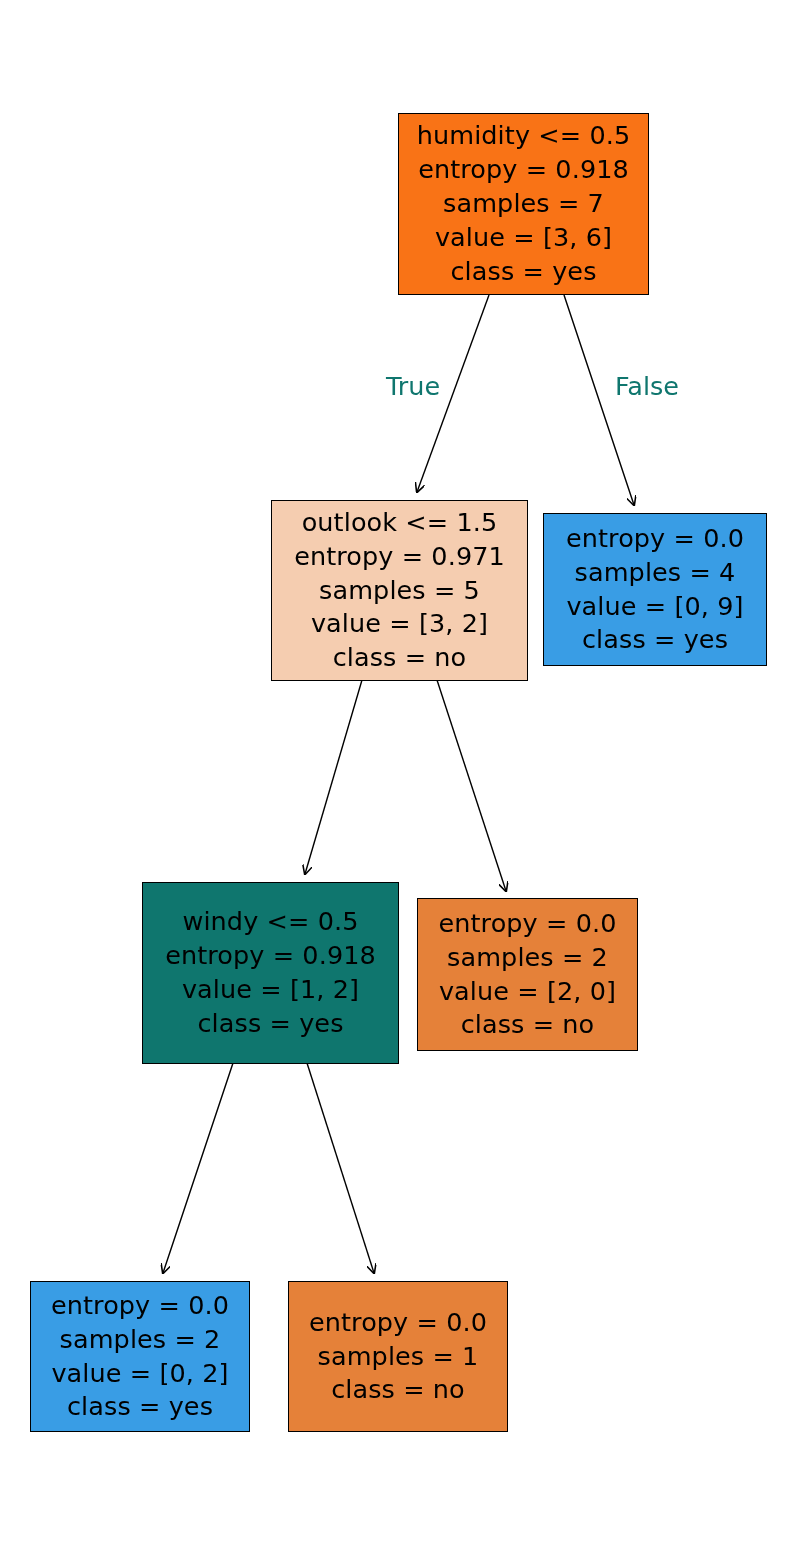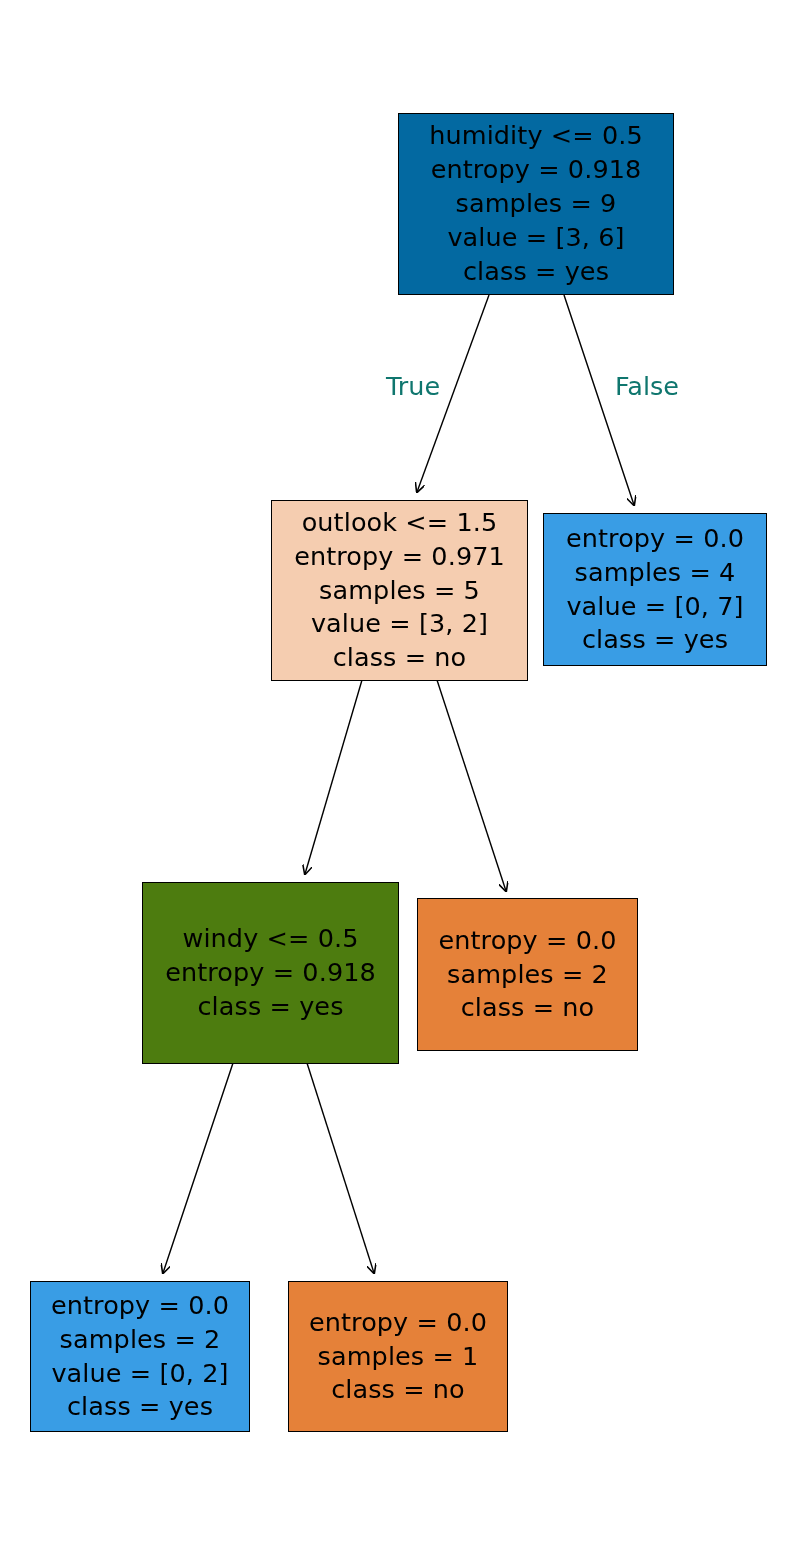--- a/index.html
+++ b/index.html
@@ -69,52 +69,54 @@
     <line x1="437" y1="680" x2="506" y2="891" stroke="#000000" stroke-width="1.4" marker-end="url(#arrowhead)"></line>
 
     <line x1="233" y1="1063" x2="163" y2="1273" stroke="#000000" stroke-width="1.4" marker-end="url(#arrowhead)"></line>
 
     <line x1="307" y1="1063" x2="374" y2="1273" stroke="#000000" stroke-width="1.4" marker-end="url(#arrowhead)"></line>
   </svg>
 
   <div class="edge-label" style="left:386px; top:371px;">True</div>
   <div class="edge-label" style="left:608px; top:371px;margin-left:7px;">False</div>
 
-  <div class="node" style="left:398px; top:113px; width:276px; height:182px; background:#0369a1;">
+  <div class="node" style="left:398px; top:113px; width:251px; height:182px; background:#f97316;">
     <span class="line">humidity &lt;= 0.5</span>
     <span class="line">entropy = 0.918</span>
-    <span class="line">samples = 9</span>
+    <span class="line">samples = 7</span>
     <span class="line">value = [3, 6]</span>
     <span class="line">class = yes</span>
   </div>
 
   <div class="node" style="left:271px; top:500px; width:257px; height:181px; background:#f5cdb0;">
     <span class="line">outlook &lt;= 1.5</span>
     <span class="line">entropy = 0.971</span>
     <span class="line">samples = 5</span>
     <span class="line">value = [3, 2]</span>
     <span class="line">class = no</span>
   </div>
 
   <div class="node" style="left:543px; top:513px; width:224px; height:153px; background:#399de5;">
     <span class="line">entropy = 0.0</span>
     <span class="line">samples = 4</span>
-    <span class="line">value = [0, 7]</span>
+    <span class="line">value = [0, 9]</span>
     <span class="line">class = yes</span>
   </div>
 
-  <div class="node" style="left:142px; top:882px; width:257px; height:182px; background:#4d7c0f;">
+  <div class="node" style="left:142px; top:882px; width:257px; height:182px; background:#0f766e;">
     <span class="line">windy &lt;= 0.5</span>
     <span class="line">entropy = 0.918</span>
+    <span class="line">value = [1, 2]</span>
     <span class="line">class = yes</span>
   </div>
 
   <div class="node" style="left:417px; top:898px; width:221px; height:153px; background:#e58139;">
     <span class="line">entropy = 0.0</span>
     <span class="line">samples = 2</span>
+    <span class="line">value = [2, 0]</span>
     <span class="line">class = no</span>
   </div>
 
   <div class="node" style="left:30px; top:1281px; width:220px; height:151px; background:#399de5;">
     <span class="line">entropy = 0.0</span>
     <span class="line">samples = 2</span>
     <span class="line">value = [0, 2]</span>
     <span class="line">class = yes</span>
   </div>
 

